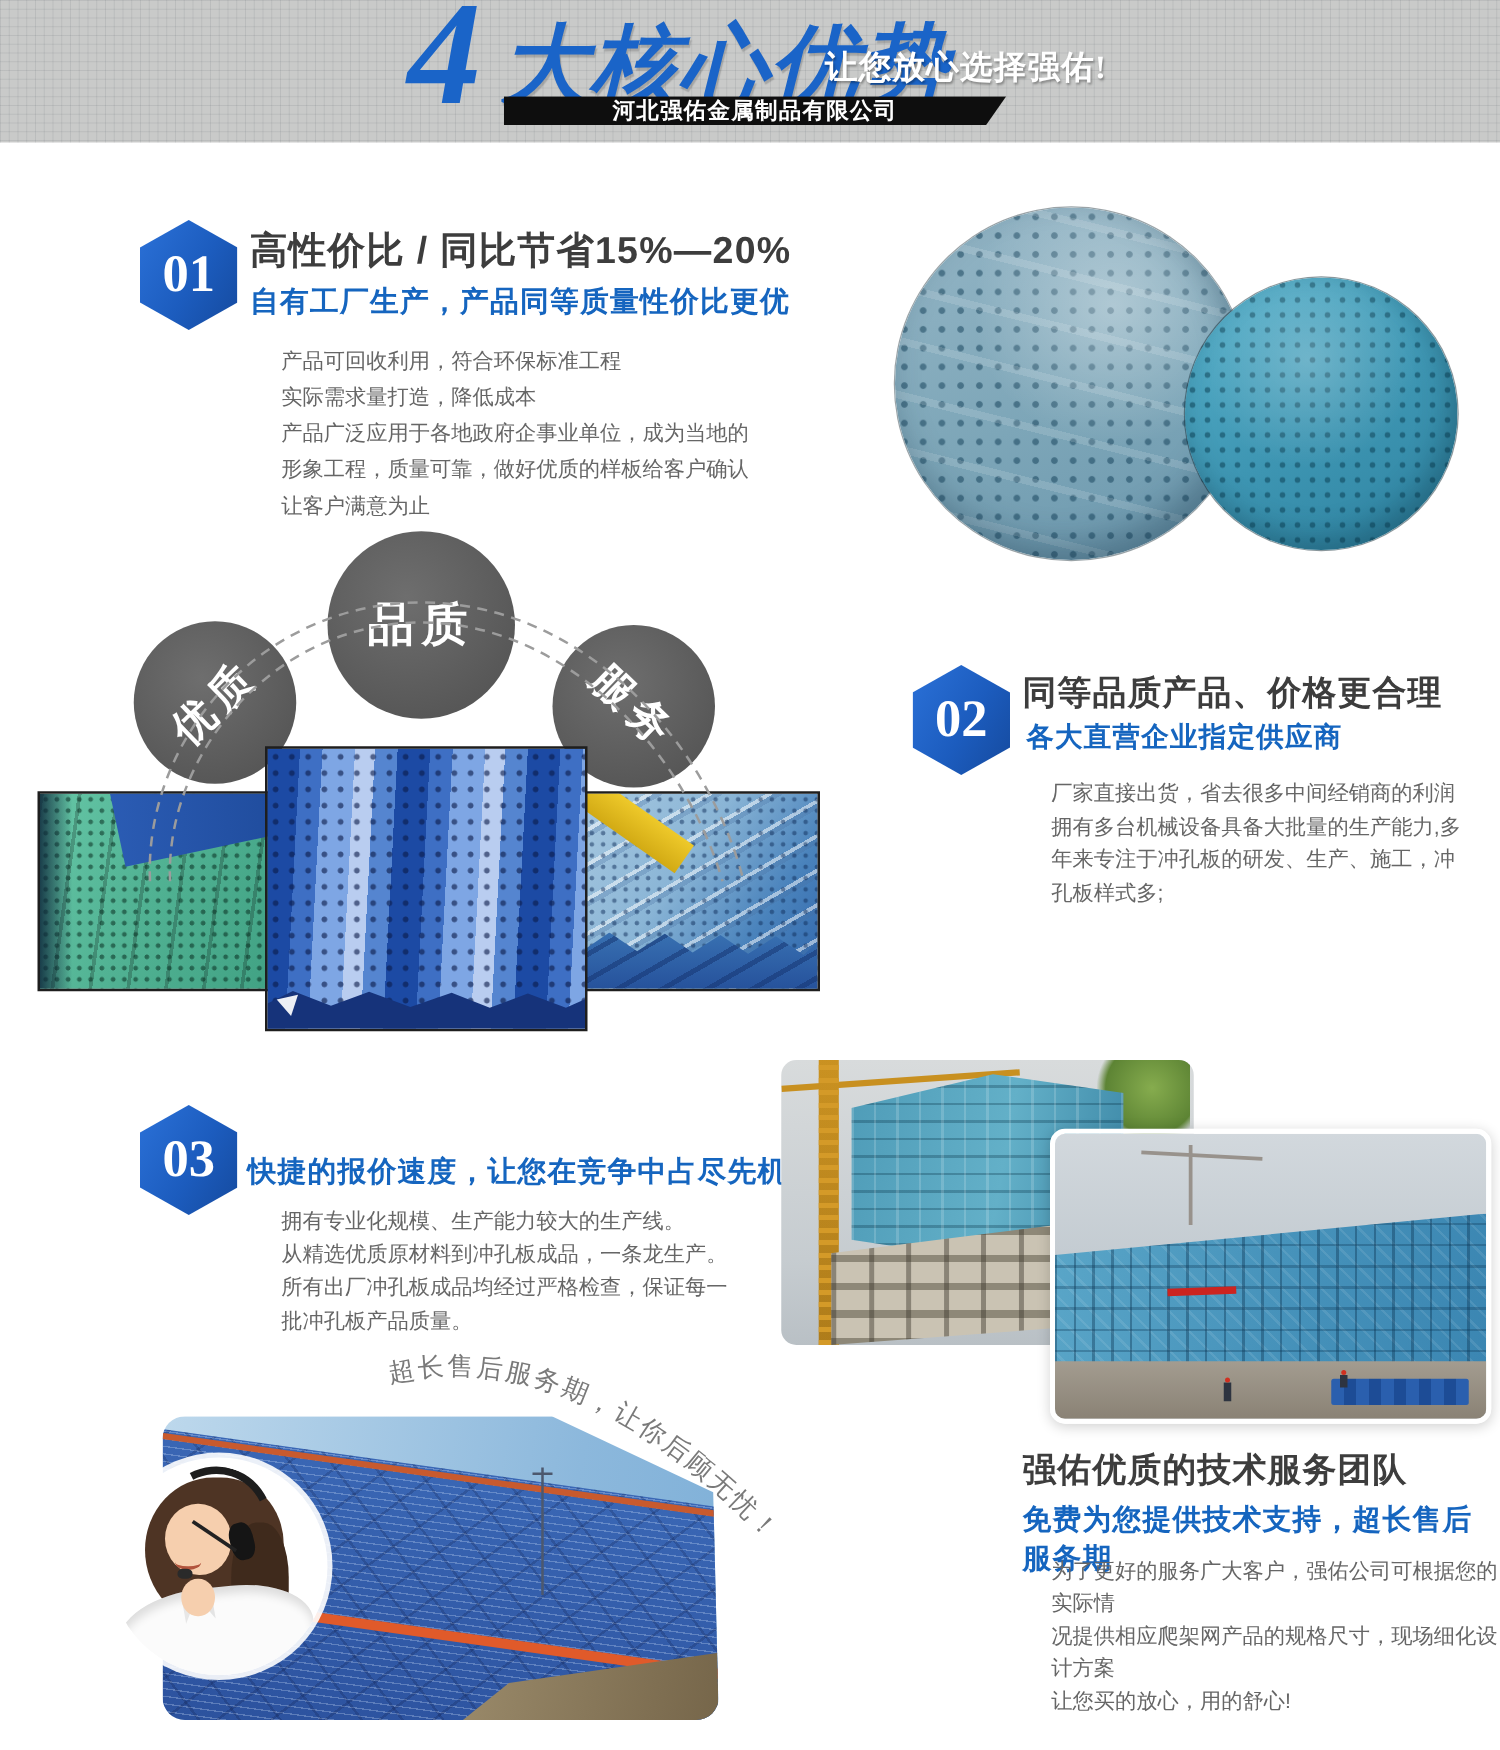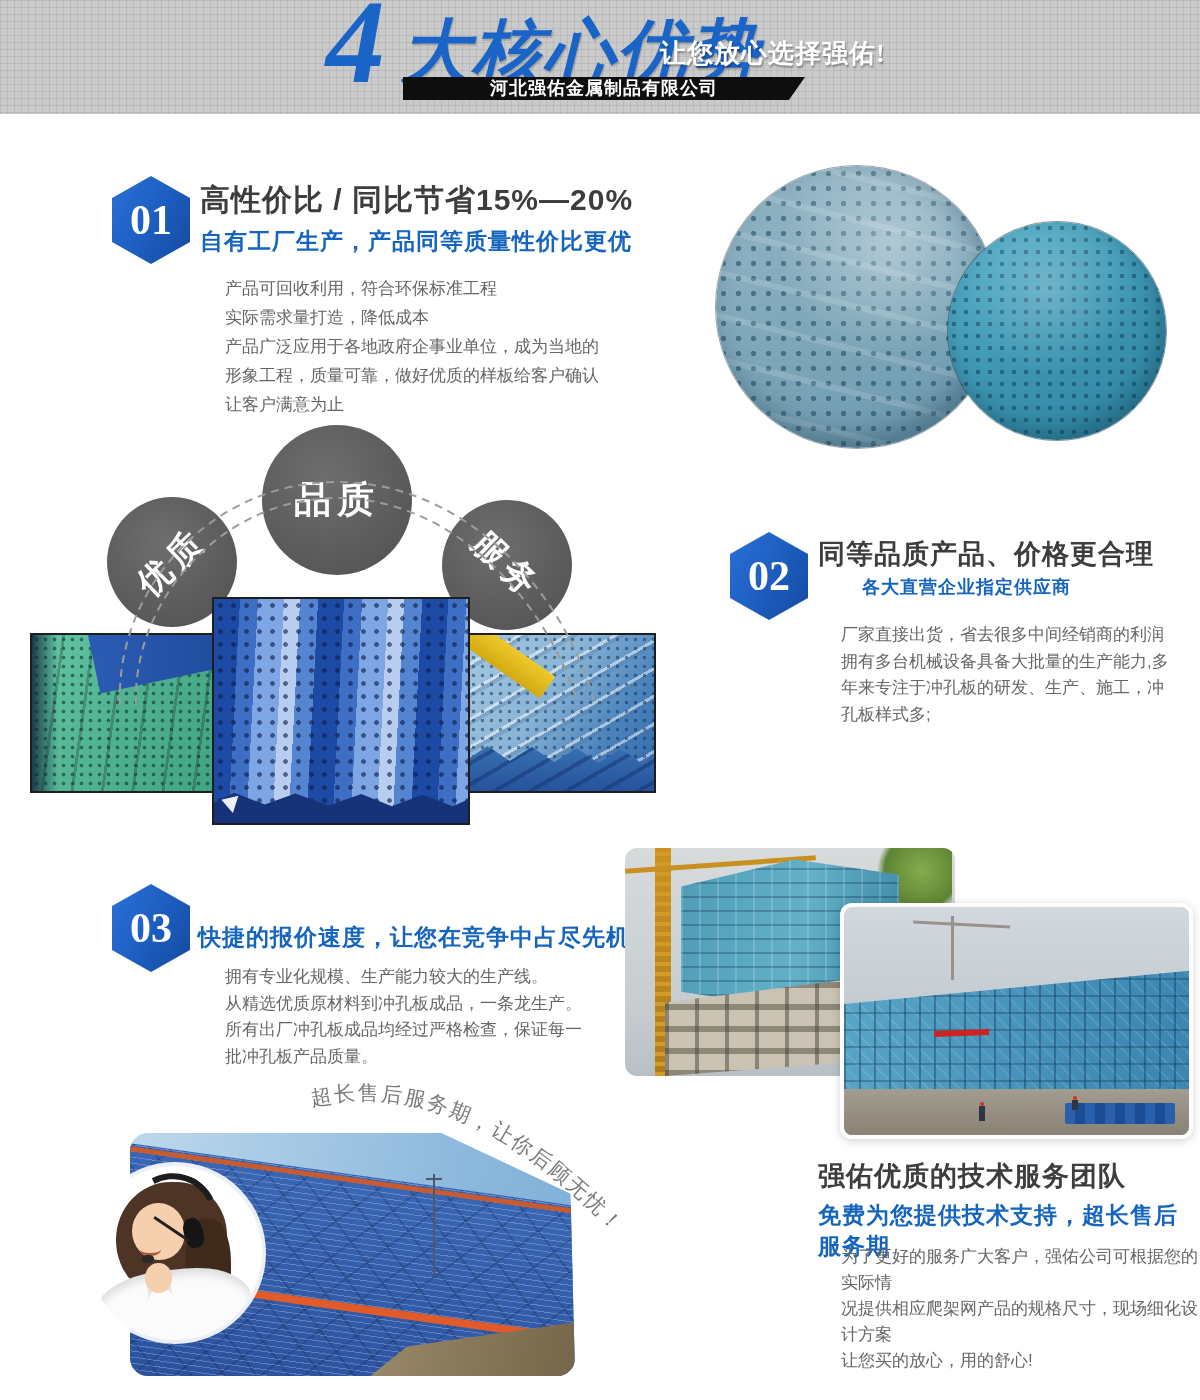--- a/index.html
+++ b/index.html
@@ -31,21 +31,21 @@
   .hex3{left:112px;top:884px;}  .hex4{left:730px;top:1166px;}
 
   
   .sec-title{font-weight:bold;color:#3d3d3d;letter-spacing:1px;}
   .sec-sub{font-weight:bold;color:#1565bf;letter-spacing:1px;}
   .sec-body{color:#666;font-size:17px;margin-left:23px;}
   .t1{left:200px;top:180px;font-size:30px;}
   .s1{left:200px;top:226px;font-size:23px;}
   .b1{left:202px;top:274px;line-height:29px;}
   .t2{left:818px;top:536px;font-size:27px;}
-  .s2{left:862px;top:575px;font-size:18px;}
+  .s2{left:821px;top:575px;font-size:22px;}
   .b2{left:818px;top:622px;line-height:26.5px;}
   .t3{left:198px;top:886px;font-size:28px;}
   .s3{left:198px;top:922px;font-size:23px;}
   .b3{left:202px;top:964px;line-height:26.5px;}
   .t4{left:818px;top:1158px;font-size:27px;}
   .s4{left:818px;top:1200px;font-size:23px;}
   .b4{left:818px;top:1244px;line-height:26px;}
 
   
   .circleA{left:716px;top:166px;width:282px;height:282px;border-radius:50%;

